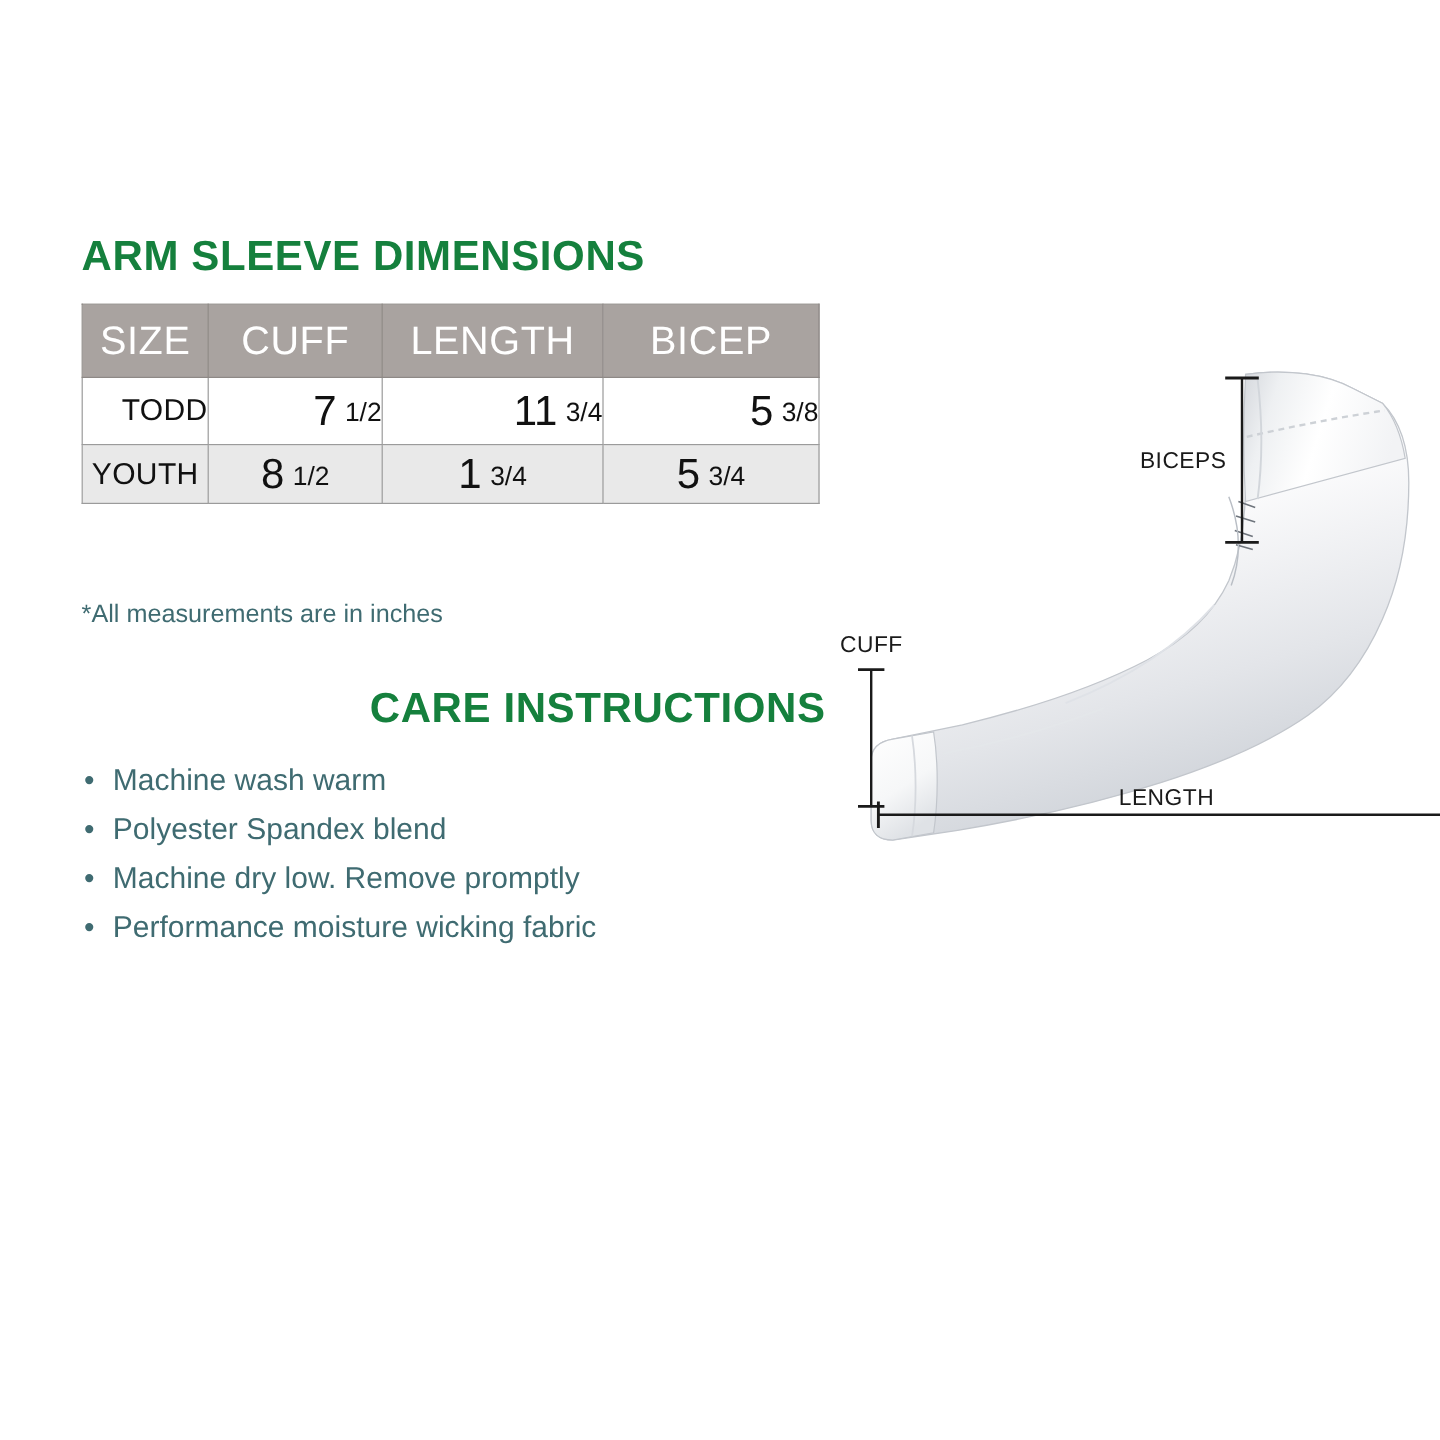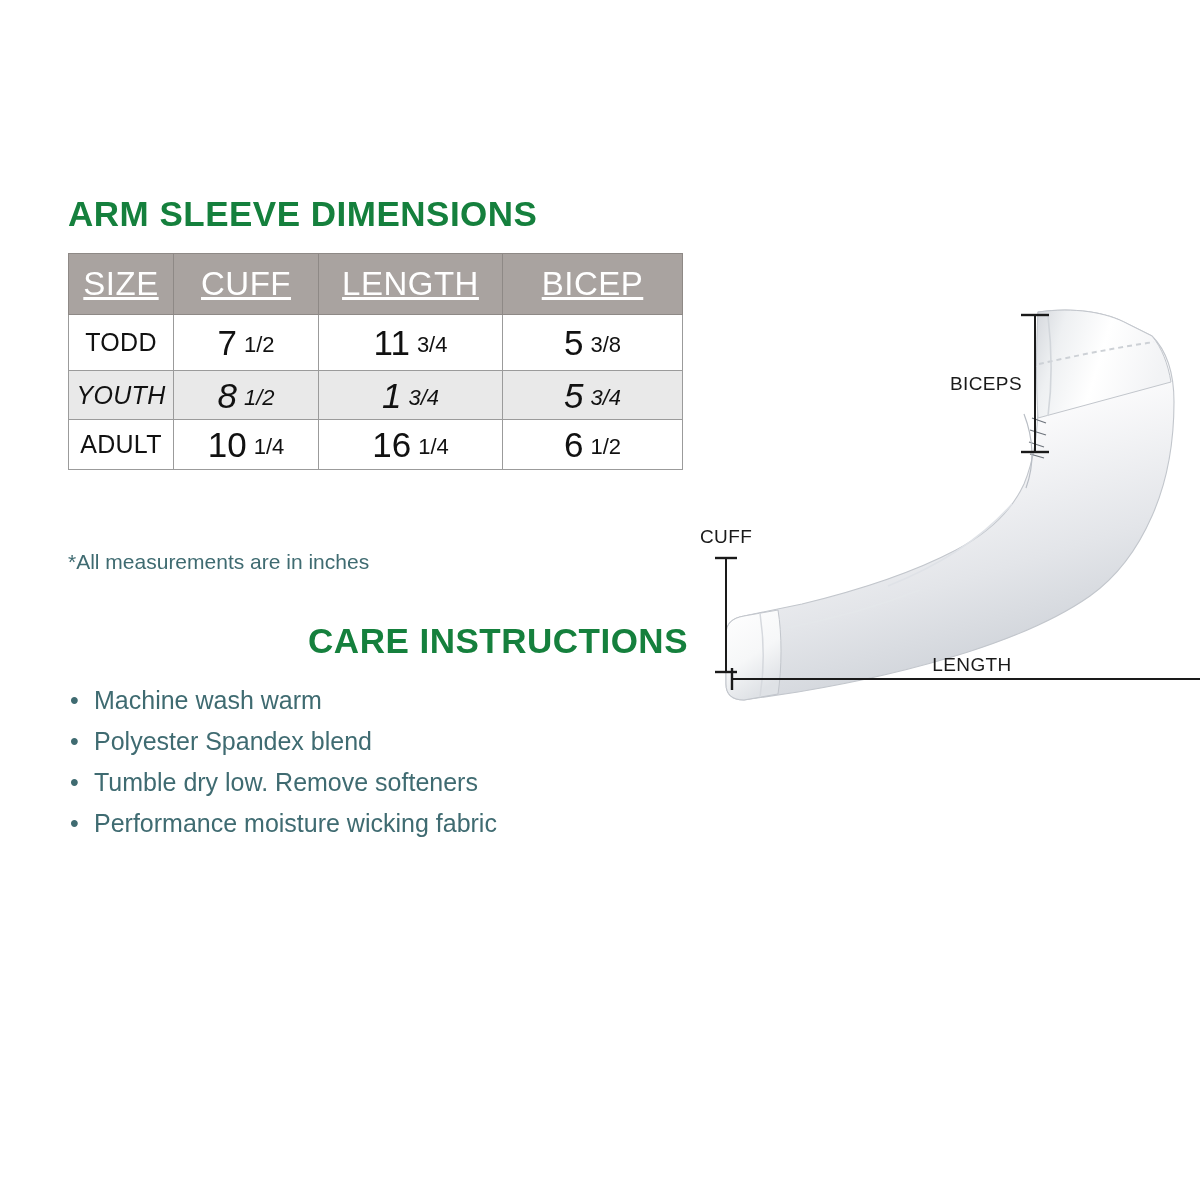--- a/index.html
+++ b/index.html
@@ -52,32 +52,31 @@
   #size-table th {
     background: #a9a3a0;
     color: #ffffff;
     font-size: 33px;
     font-weight: normal;
     height: 60px;
     text-align: center;
     border: 1px solid #8e8986;
     padding: 0;
     letter-spacing: 0.5px;
-    text-decoration: underline;
   }
   #size-table td {
     border: 1px solid #9b9b9b;
     padding: 0;
     text-align: center;
     color: #111111;
     background: #ffffff;
   }
   #size-table tr.alt td { background: #e9e9e9; }
-  #size-table tr.r-todd  td { height: 55px; }
-  #size-table tr.r-youth td { height: 48px; font-style: italic; }
+  #size-table tr.r-todd  td { height: 55px; text-align: right; }
+  #size-table tr.r-youth td { height: 48px; }
   #size-table tr.r-adult td { height: 49px; }
 
   .size-label {
     font-size: 25px;
     letter-spacing: 0.3px;
   }
   .meas {
     display: inline-block;
     white-space: nowrap;
     line-height: 1;
@@ -199,49 +198,31 @@
             <span class="whole">1</span><span class="frac">3/4</span>
           </span>
         </td>
         <td>
           <span class="meas">
             <span class="whole">5</span><span class="frac">3/4</span>
           </span>
         </td>
       </tr>
 
-      <tr class="r-adult">
-        <td class="size-label">ADULT</td>
-        <td>
-          <span class="meas">
-            <span class="whole">10</span><span class="frac">1/4</span>
-          </span>
-        </td>
-        <td>
-          <span class="meas">
-            <span class="whole">16</span><span class="frac">1/4</span>
-          </span>
-        </td>
-        <td>
-          <span class="meas">
-            <span class="whole">6</span><span class="frac">1/2</span>
-          </span>
-        </td>
-      </tr>
     </tbody>
   </table>
 
   <div id="measurements-note">*All measurements are in inches</div>
 
   <h2 class="section-title" id="care-title">CARE INSTRUCTIONS</h2>
 
   <ul id="care-list">
     <li>Machine wash warm</li>
     <li>Polyester Spandex blend</li>
-    <li>Tumble dry low. Remove softeners</li>
+    <li>Machine dry low. Remove promptly</li>
     <li>Performance moisture wicking fabric</li>
   </ul>
 </div>
 
 <div id="illustration">
   <svg width="540" height="420" viewBox="0 0 540 420" xmlns="http://www.w3.org/2000/svg">
     <defs>
 
       <linearGradient id="sleeveShade" x1="0" y1="0" x2="0.35" y2="1">
         <stop offset="0%" stop-color="#ffffff"></stop>

